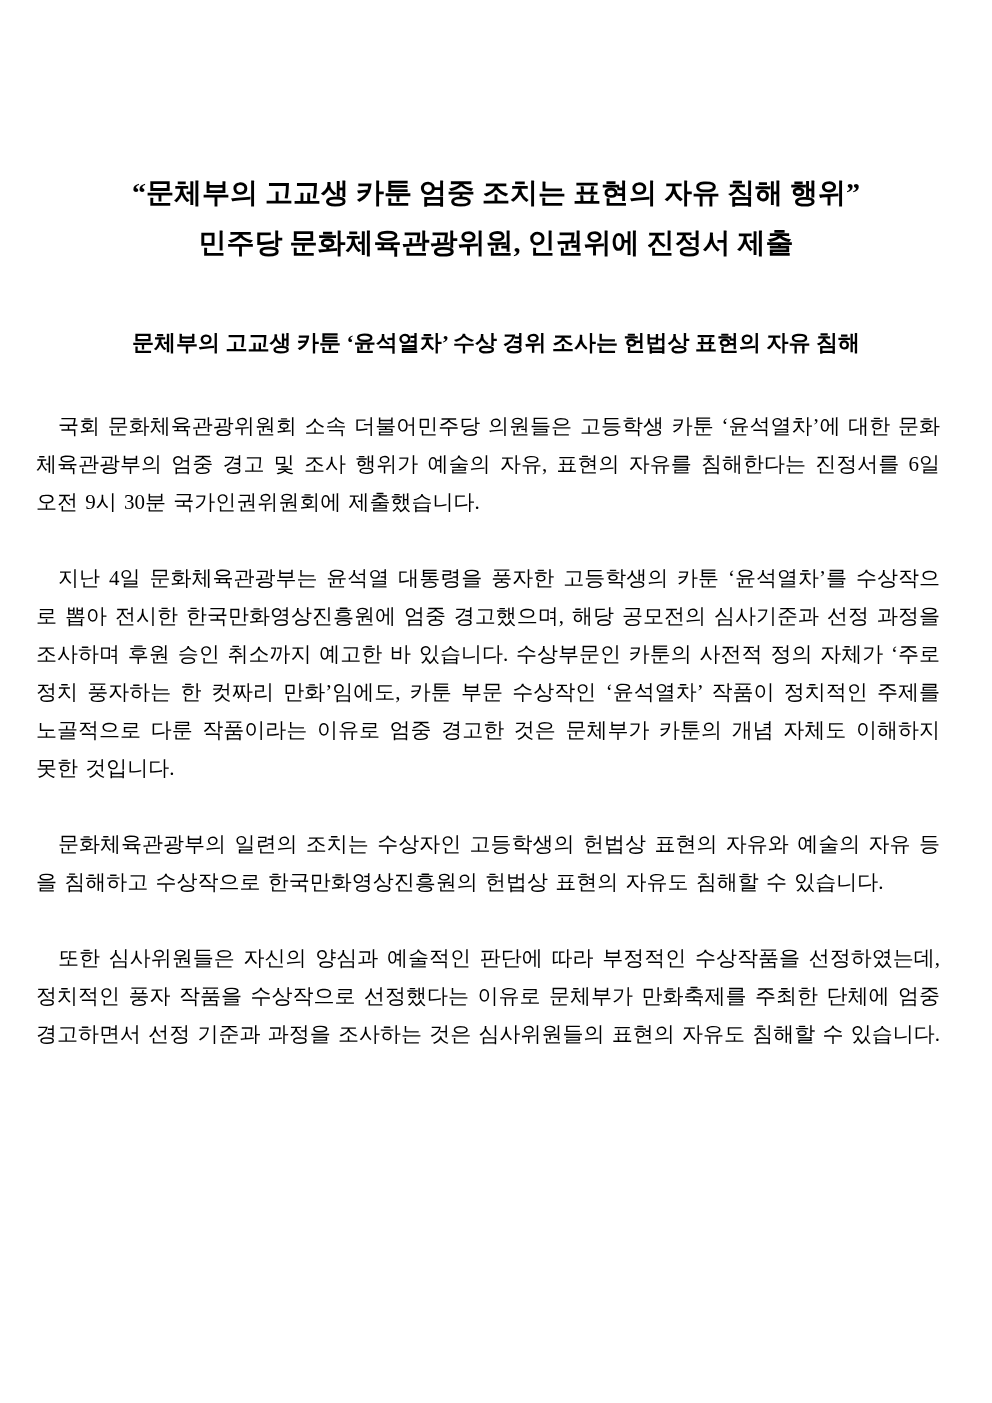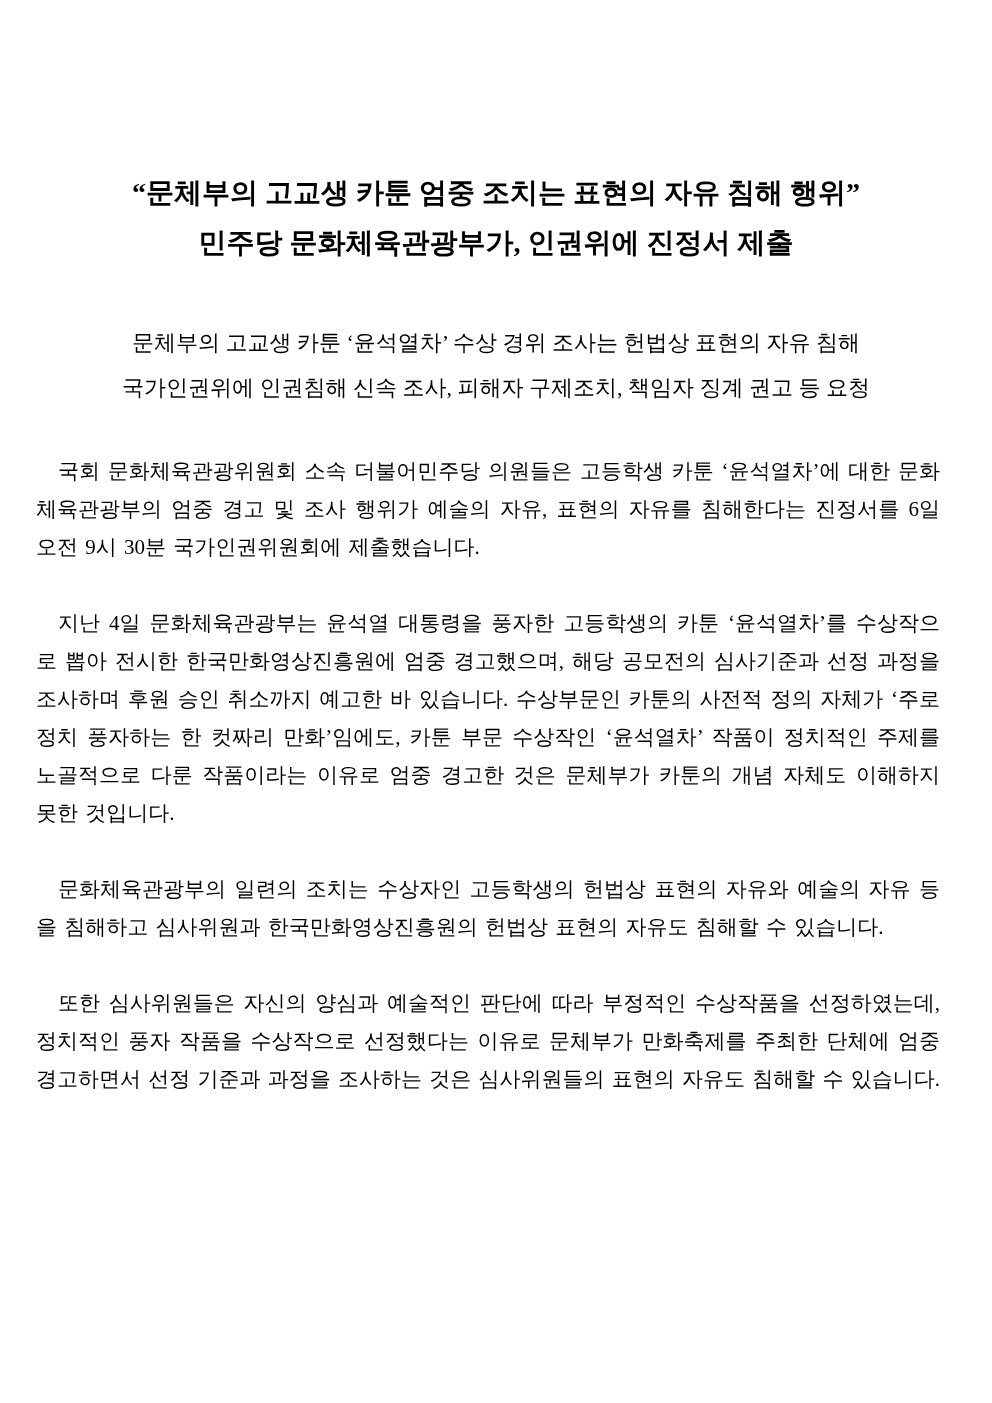--- a/index.html
+++ b/index.html
@@ -29,21 +29,21 @@
     letter-spacing: 0px;
   }
   .title-line {
     display: block;
     white-space: nowrap;
   }
   .doc-subtitle {
     margin: 0 0 42px 0;
     text-align: center;
     font-size: 22px;
-    font-weight: normal;
+    font-weight: bold;
     line-height: 45px;
   }
   .subtitle-line {
     display: block;
     white-space: nowrap;
   }
   .doc-body p {
     margin: 0 16px 38px 0;
     font-size: 21px;
     line-height: 38px;
@@ -52,28 +52,27 @@
     word-spacing: 2px;
   }
 </style>
 </head>
 <body>
 
 <div class="page">
 
   <h1 class="doc-title">
     <span class="title-line">“문체부의 고교생 카툰 엄중 조치는 표현의 자유 침해 행위”</span>
-    <span class="title-line">민주당 문화체육관광부가, 인권위에 진정서 제출</span>
+    <span class="title-line">민주당 문화체육관광위원, 인권위에 진정서 제출</span>
   </h1>
 
   <div class="doc-subtitle">
     <span class="subtitle-line">문체부의 고교생 카툰 ‘윤석열차’ 수상 경위 조사는 헌법상 표현의 자유 침해</span>
-    <span class="subtitle-line">국가인권위에 인권침해 신속 조사, 피해자 구제조치, 책임자 징계 권고 등 요청</span>
   </div>
 
   <div class="doc-body">
     <p>국회 문화체육관광위원회 소속 더불어민주당 의원들은 고등학생 카툰 ‘윤석열차’에 대한 문화체육관광부의 엄중 경고 및 조사 행위가 예술의 자유, 표현의 자유를 침해한다는 진정서를 6일 오전 9시 30분 국가인권위원회에 제출했습니다.</p>
     <p>지난 4일 문화체육관광부는 윤석열 대통령을 풍자한 고등학생의 카툰 ‘윤석열차’를 수상작으로 뽑아 전시한 한국만화영상진흥원에 엄중 경고했으며, 해당 공모전의 심사기준과 선정 과정을 조사하며 후원 승인 취소까지 예고한 바 있습니다. 수상부문인 카툰의 사전적 정의 자체가 ‘주로 정치 풍자하는 한 컷짜리 만화’임에도, 카툰 부문 수상작인 ‘윤석열차’ 작품이 정치적인 주제를 노골적으로 다룬 작품이라는 이유로 엄중 경고한 것은 문체부가 카툰의 개념 자체도 이해하지 못한 것입니다.</p>
-    <p>문화체육관광부의 일련의 조치는 수상자인 고등학생의 헌법상 표현의 자유와 예술의 자유 등을 침해하고 심사위원과 한국만화영상진흥원의 헌법상 표현의 자유도 침해할 수 있습니다.</p>
+    <p>문화체육관광부의 일련의 조치는 수상자인 고등학생의 헌법상 표현의 자유와 예술의 자유 등을 침해하고 수상작으로 한국만화영상진흥원의 헌법상 표현의 자유도 침해할 수 있습니다.</p>
     <p>또한 심사위원들은 자신의 양심과 예술적인 판단에 따라 부정적인 수상작품을 선정하였는데, 정치적인 풍자 작품을 수상작으로 선정했다는 이유로 문체부가 만화축제를 주최한 단체에 엄중 경고하면서 선정 기준과 과정을 조사하는 것은 심사위원들의 표현의 자유도 침해할 수 있습니다.</p>
   </div>
 
 </div>
 
 </body></html>

